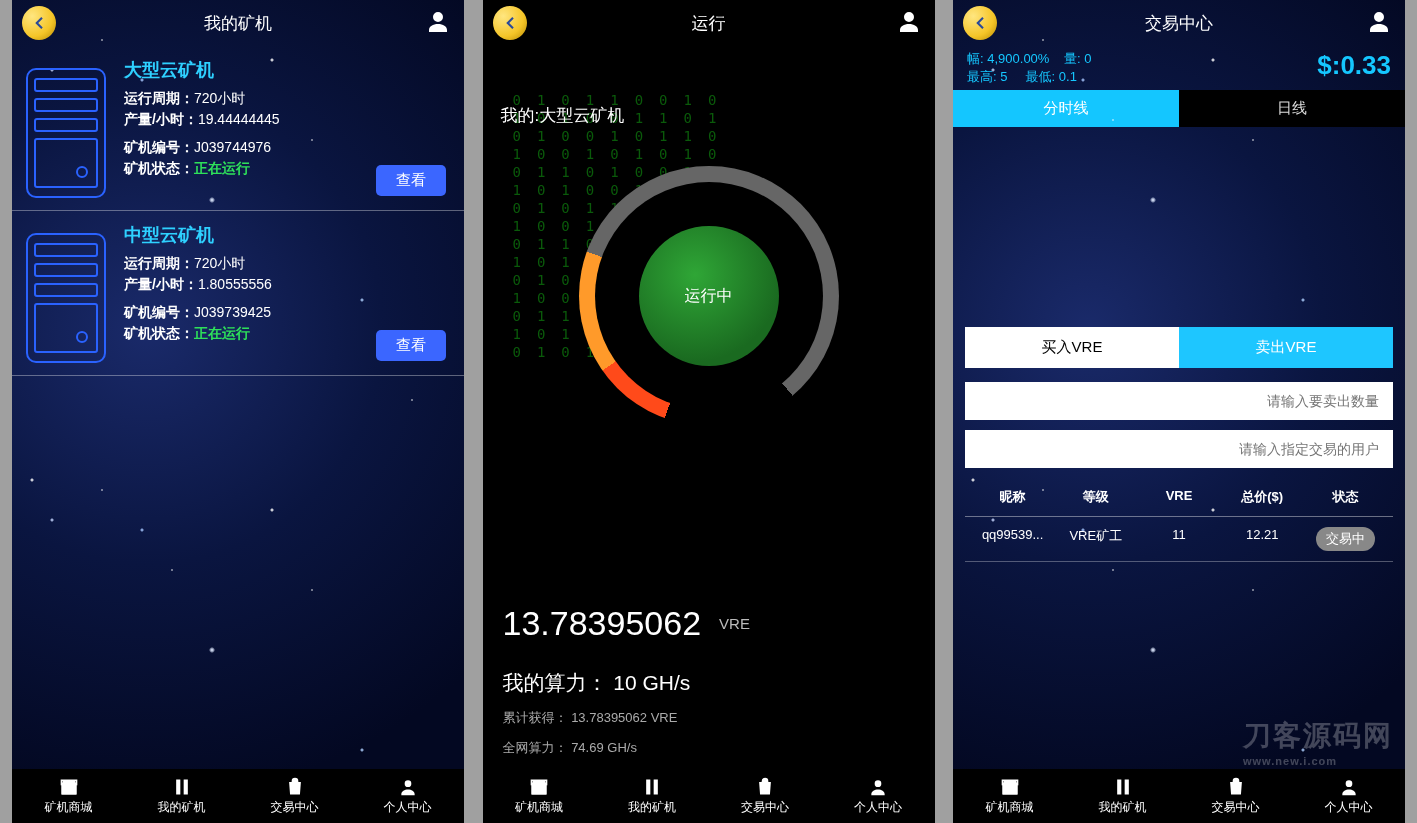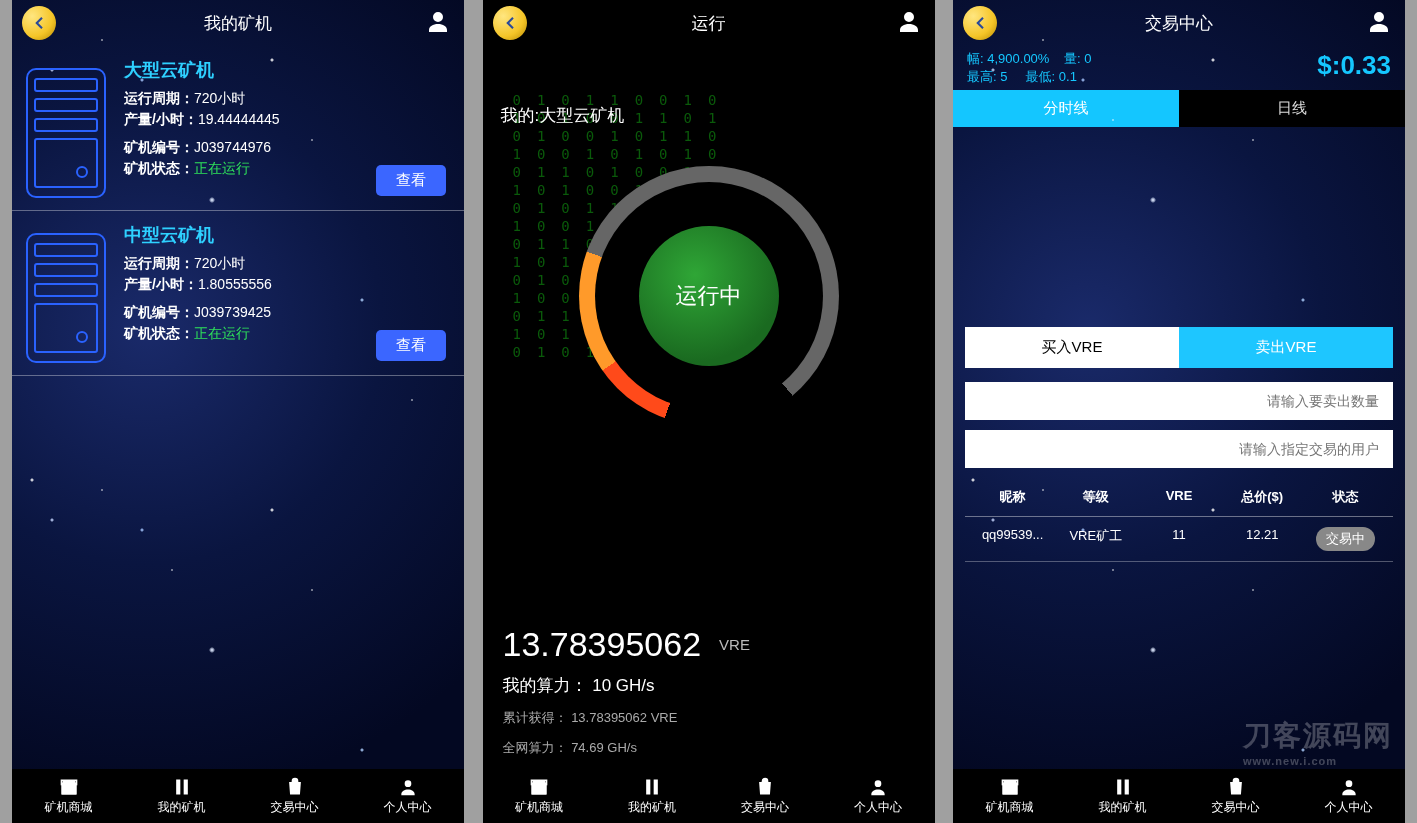--- a/index.html
+++ b/index.html
@@ -122,21 +122,21 @@
     position:relative;
   }
   .server-bottom::after{
     content:""; position:absolute; right:8px; bottom:8px;
     width:8px; height:8px; border:2px solid #2a62ff; border-radius:50%;
   }
   .miner-info { flex:1; font-size:14px; }
   .miner-title { color:#2ed0ff; font-size:18px; font-weight:bold; margin-bottom:8px; }
   .miner-row { margin:3px 0; }
   .lbl { font-weight:bold; }
-  .running { color:#2ee05a; font-weight:normal; }
+  .running { color:#2ee05a; font-weight:bold; }
   .view-btn {
     position:absolute;
     right:18px; bottom:14px;
     background:#3b66ff;
     border:none; outline:none;
     color:#fff;
     padding:6px 20px;
     border-radius:5px;
     font-size:15px;
     cursor:pointer;
@@ -172,34 +172,34 @@
   }
   .dial::before{
     content:""; position:absolute; inset:16px; border-radius:50%; background:#000;
   }
   .dial-center{
     position:relative;
     width:140px; height:140px;
     background:radial-gradient(circle at 40% 35%, #2fa636, #1a6a20 70%);
     border-radius:50%;
     display:flex; align-items:center; justify-content:center;
-    font-size:22px;
+    font-size:16px;
     box-shadow:0 0 25px rgba(0,0,0,0.6);
   }
   .mine-label {
     position:absolute; top:58px; left:18px;
     font-size:17px;
   }
   .stats {
     position:absolute;
     left:20px; bottom:12px; right:20px;
   }
   .big-vre { font-size:34px; display:flex; align-items:center; gap:18px;}
   .big-vre .unit { font-size:15px; color:#bbb; }
-  .hash-line { font-size:17px; margin-top:10px;}
+  .hash-line { font-size:21px; margin-top:26px;}
   .small-line { font-size:13px; color:#aaa; margin-top:12px;}
   
   .price-bar {
     display:flex; justify-content:space-between;
     padding:4px 14px;
     font-size:13px;
   }
   .price-bar .left { color:#15c7ff; line-height:18px;}
   .big-price { color:#15c7ff; font-size:26px; font-weight:bold; }
   .tabs3 { display:flex; }

